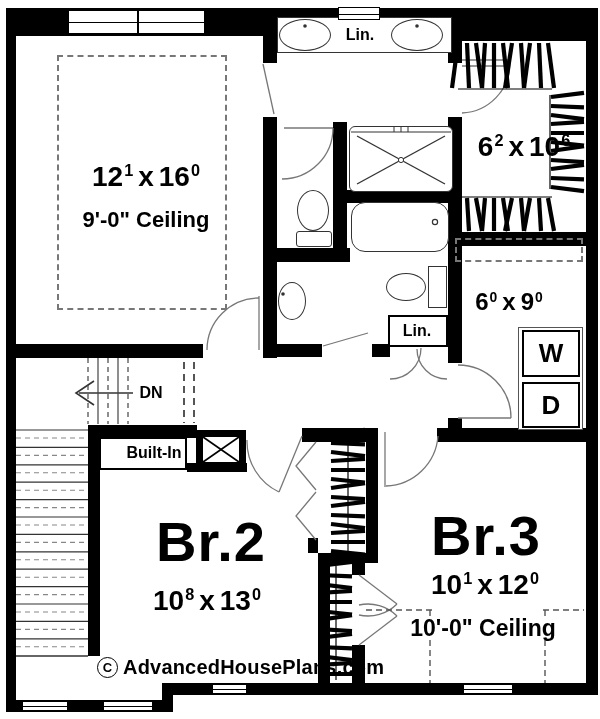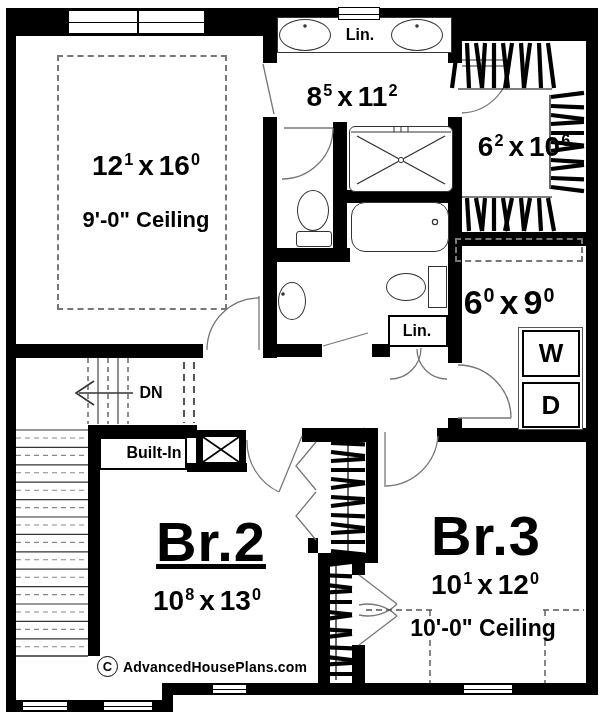--- a/index.html
+++ b/index.html
@@ -12,30 +12,30 @@
   .win .mid{position:absolute;left:0;right:0;top:50%;height:0;border-top:1px solid #000;}
   .win .mull{position:absolute;top:0;bottom:0;left:50%;width:0;border-left:2px solid #000;}
   .fix{position:absolute;border:1.5px solid #333;box-sizing:border-box;background:#fff;}
   .round{border-radius:50%;}
   .dashbox{position:absolute;border:2px dashed #777;box-sizing:border-box;}
   .lblbox{position:absolute;border:2px solid #000;background:#fff;box-sizing:border-box;z-index:25;}
   .ctr{position:absolute;transform:translate(-50%,-50%);white-space:nowrap;z-index:30;font-weight:bold;line-height:1;}
   .room-name{font-size:54px;letter-spacing:1px;}
   .room-name-lg{font-size:56px;letter-spacing:1px;}
   .dim{font-size:28px;}
-  .dim-sm{font-size:34px;}
+  .dim-sm{font-size:24px;}
   .dim sup,.dim-sm sup{font-size:0.58em;position:relative;top:-0.6em;vertical-align:baseline;margin-left:1px;}
   .dim .sep,.dim-sm .sep{margin:0 5px;}
   .ceil{font-size:22px;}
   .ceil-mask{background:#fff;padding:0 4px;font-size:23px;}
   .tag{font-size:16px;}
   .wd{font-size:26px;}
   .copyright{position:absolute;left:97px;top:656px;z-index:30;display:flex;align-items:center;gap:5px;font-weight:bold;}
   .copyright .csym{display:inline-flex;align-items:center;justify-content:center;width:21px;height:21px;border:1.7px solid #000;border-radius:50%;font-size:13px;box-sizing:border-box;}
-  .copyright .ctext{font-size:14px;letter-spacing:0.2px;}
+  .copyright .ctext{font-size:20px;letter-spacing:0.2px;}
   svg#overlay{position:absolute;left:0;top:0;z-index:20;pointer-events:none;}
   .xbox{position:absolute;border:7px solid #000;background:#fff;box-sizing:border-box;z-index:9;}
 </style>
 </head>
 <body>
 
 <div id="plan">
 
   <div>
     <div class="wall" style="left:6px;top:8px;width:271px;height:28px;"></div>
@@ -275,49 +275,46 @@
         <line x1="16" y1="638.8" x2="88" y2="638.8" stroke="#333" stroke-width="1.2"></line>
         <line x1="16" y1="646.8" x2="88" y2="646.8" stroke="#888" stroke-width="1.1" stroke-dasharray="5,4"></line>
         <line x1="88" y1="358" x2="88" y2="424" stroke="#444" stroke-width="1.2" stroke-dasharray="5,4"></line>
         <line x1="98" y1="358" x2="98" y2="424" stroke="#444" stroke-width="1.2"></line>
         <line x1="108" y1="358" x2="108" y2="424" stroke="#444" stroke-width="1.2" stroke-dasharray="5,4"></line>
         <line x1="118" y1="358" x2="118" y2="424" stroke="#444" stroke-width="1.2"></line>
         <line x1="128" y1="358" x2="128" y2="424" stroke="#444" stroke-width="1.2" stroke-dasharray="5,4"></line>
       </g>
   </svg>
 
-  <div class="ctr dim" style="left:146px;top:166px;">
+  <div class="ctr dim" style="left:146px;top:177px;">
     <span>12</span><sup>1</sup><span class="sep">x</span><span>16</span><sup>0</sup>
   </div>
   <div class="ctr ceil" style="left:146px;top:220px;">9'-0" Ceiling</div>
 
-  <div class="ctr dim" style="left:352px;top:97px;">
-    <span>8</span><sup>5</sup><span class="sep">x</span><span>11</span><sup>2</sup>
-  </div>
 
   <div class="ctr tag" style="left:360px;top:35px;">Lin.</div>
 
   <div class="ctr dim" style="left:524px;top:147px;text-align:center;">
     <span>6</span><sup>2</sup><span class="sep">x</span><span>10</span><sup>6</sup>
   </div>
 
 
   <div class="ctr tag" style="left:417px;top:331px;">Lin.</div>
 
   <div class="ctr dim-sm" style="left:509px;top:302px;">
     <span>6</span><sup>0</sup><span class="sep">x</span><span>9</span><sup>0</sup>
   </div>
 
   <div class="ctr wd" style="left:551px;top:353px;">W</div>
   <div class="ctr wd" style="left:551px;top:405px;">D</div>
 
   <div class="ctr tag" style="left:151px;top:393px;">DN</div>
   <div class="ctr tag" style="left:154px;top:453px;">Built-In</div>
 
-  <div class="ctr room-name-lg" style="left:211px;top:542px;text-decoration:underline;">Br.2</div>
+  <div class="ctr room-name-lg" style="left:211px;top:542px;">Br.2</div>
   <div class="ctr dim" style="left:207px;top:601px;">
     <span>10</span><sup>8</sup><span class="sep">x</span><span>13</span><sup>0</sup>
   </div>
 
   <div class="ctr room-name-lg" style="left:486px;top:536px;">Br.3</div>
   <div class="ctr dim" style="left:485px;top:585px;">
     <span>10</span><sup>1</sup><span class="sep">x</span><span>12</span><sup>0</sup>
   </div>
   <div class="ctr ceil-mask" style="left:483px;top:628px;">10'-0" Ceiling</div>
 

